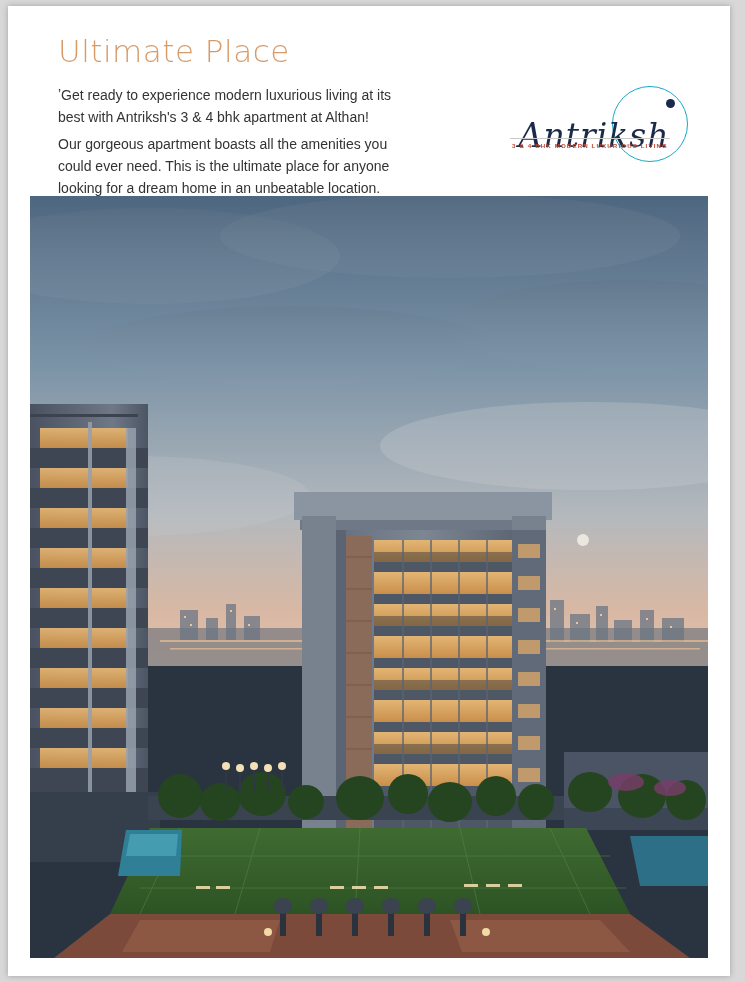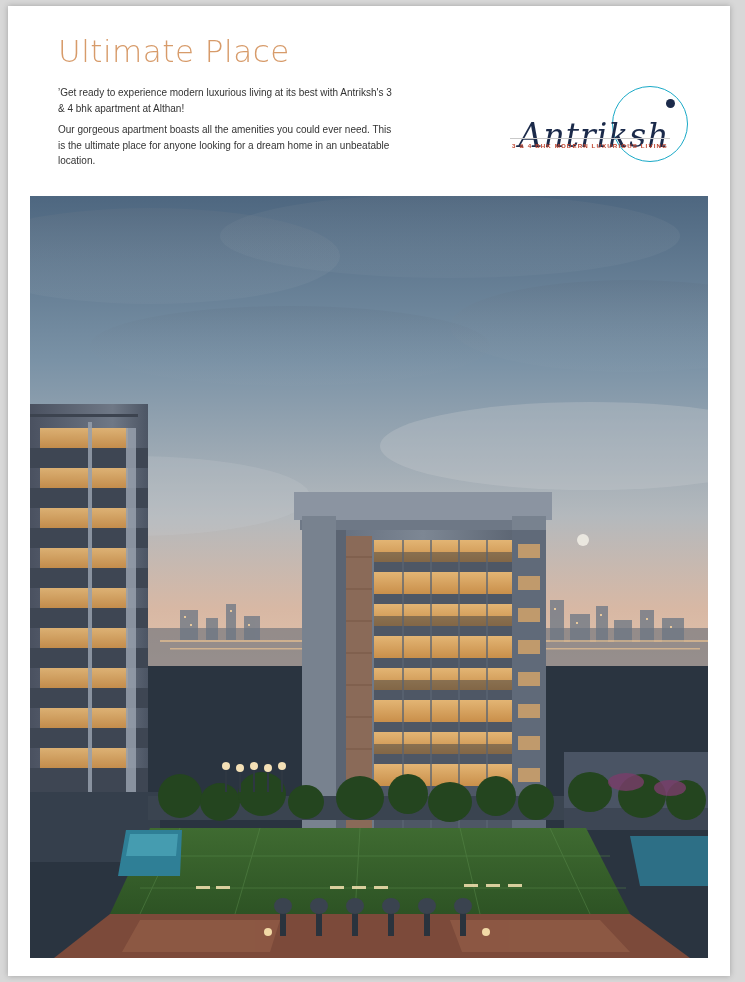--- a/index.html
+++ b/index.html
@@ -26,21 +26,21 @@
   .title {
     font-family: "DejaVu Sans", sans-serif;
     font-size: 31px;
     font-weight: 300;
     letter-spacing: 0.5px;
     color: #d79b6a;
     line-height: 1.1;
   }
   .para {
     margin-top: 17px;
-    font-size: 10px;
+    font-size: 14px;
     line-height: 1.55;
     color: #333333;
     max-width: 340px;
   }
   .para.second { margin-top: 6px; }
   
   .logo {
     position: absolute;
     right: 36px; top: 78px;
     width: 200px; height: 86px;

